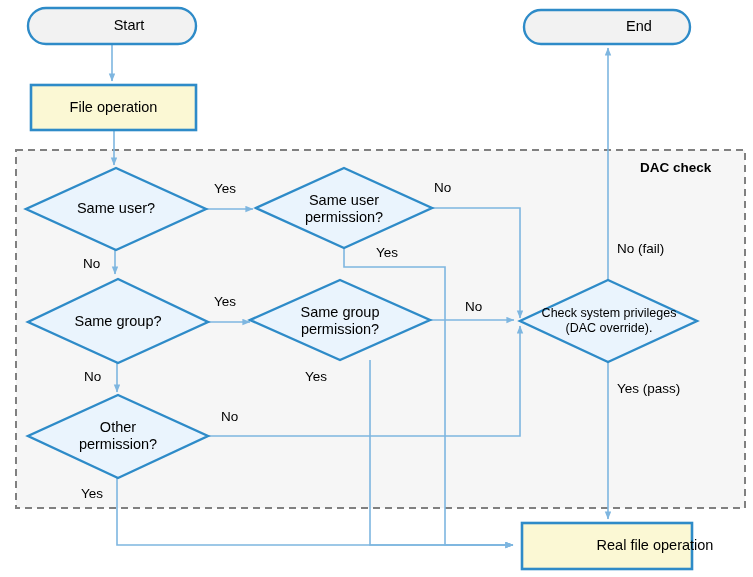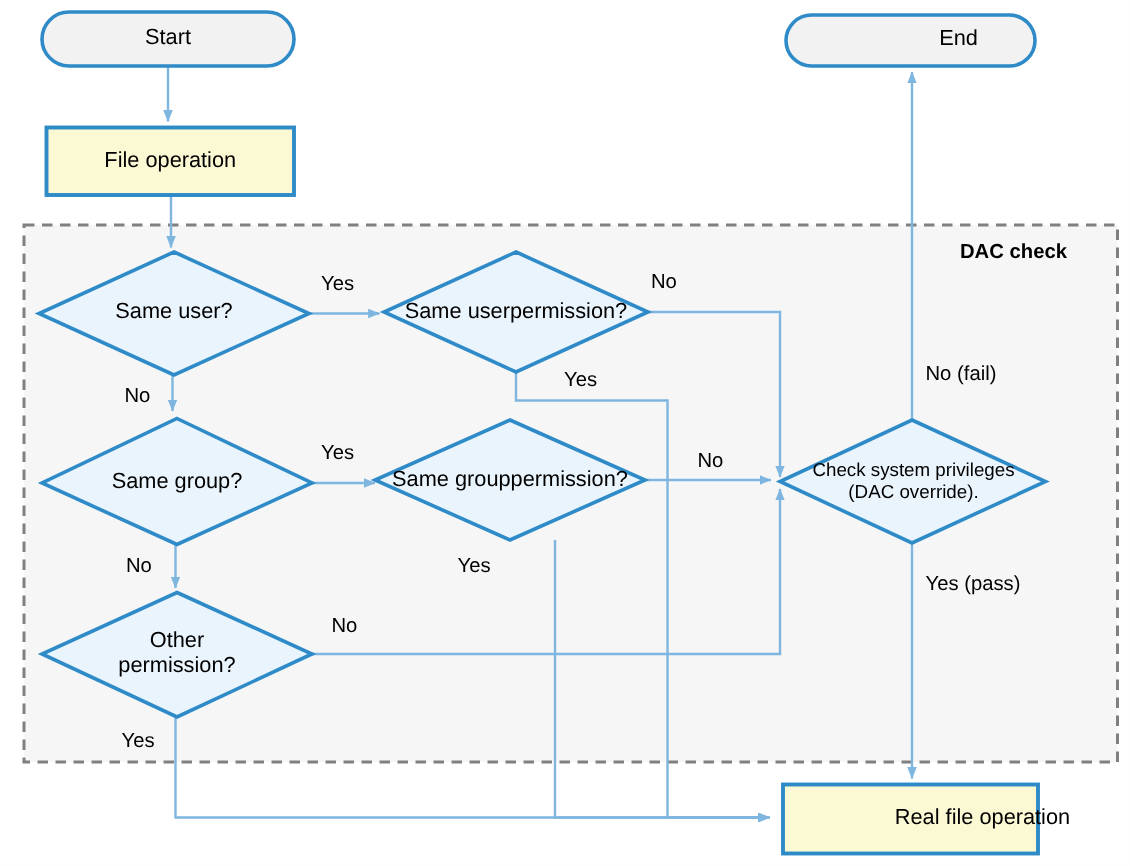--- a/index.html
+++ b/index.html
@@ -87,36 +87,36 @@
 
     <polygon points="340,280 430,320 340,360 250,320" fill="#eaf4fd" stroke="#2e8bc8" stroke-width="2.4"></polygon>
 
     <polygon points="118,395 208,436 118,478 28,436" fill="#eaf4fd" stroke="#2e8bc8" stroke-width="2.4"></polygon>
 
     <polygon points="608,280 697,321 608,362 520,321" fill="#eaf4fd" stroke="#2e8bc8" stroke-width="2.4"></polygon>
 
     <rect x="522" y="523" width="170" height="46" fill="#fbf8d4" stroke="#2e8bc8" stroke-width="2.6"></rect>
   </svg>
 
-  <div class="node-label" style="left:28px;top:8px;width:168px;height:36px;font-size:14.5px;">Start</div>
+  <div class="node-label" style="left:28px;top:8px;width:168px;height:36px;font-size:14.5px;padding-left:17px;">Start</div>
 
   <div class="node-label" style="left:31px;top:85px;width:165px;height:45px;font-size:14.5px;">File operation</div>
 
   <div class="node-label" style="left:524px;top:10px;width:166px;height:34px;font-size:14.5px;margin-left:32px;">End</div>
 
   <div class="node-label" style="left:26px;top:188px;width:180px;height:42px;font-size:14.5px;">Same user?</div>
 
-  <div class="node-label" style="left:256px;top:188px;width:176px;height:42px;font-size:14.5px;flex-direction:row;">
+  <div class="node-label" style="left:256px;top:188px;width:176px;height:42px;font-size:14.5px;flex-direction:column;">
     <span>Same user</span>
     <span>permission?</span>
   </div>
 
   <div class="node-label" style="left:28px;top:301px;width:180px;height:42px;font-size:14.5px;">Same group?</div>
 
-  <div class="node-label" style="left:250px;top:300px;width:180px;height:42px;font-size:14.5px;">
+  <div class="node-label" style="left:250px;top:300px;width:180px;height:42px;font-size:14.5px;flex-direction:column;">
     <span>Same group</span>
     <span>permission?</span>
   </div>
 
   <div class="node-label" style="left:28px;top:415px;width:180px;height:42px;font-size:14.5px;flex-direction:column;justify-content:center;">
     <span>Other</span>
     <span>permission?</span>
   </div>
 
   <div class="node-label" style="left:520px;top:301px;width:178px;height:40px;font-size:12.5px;flex-direction:column;">

